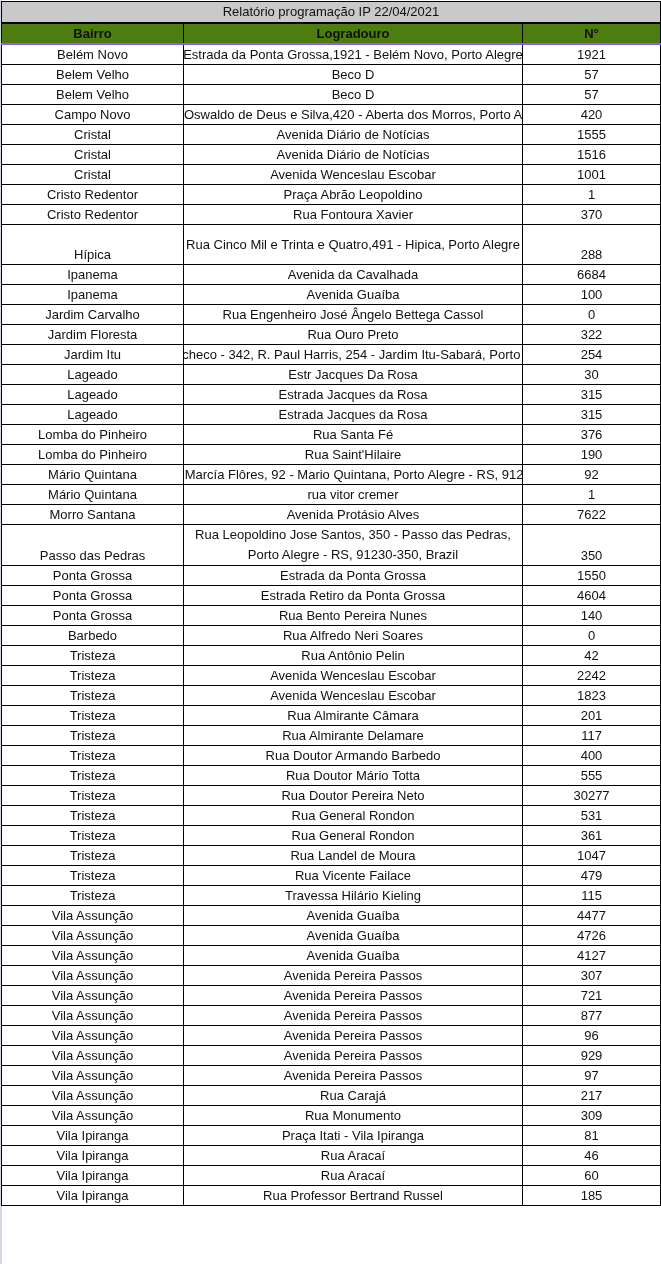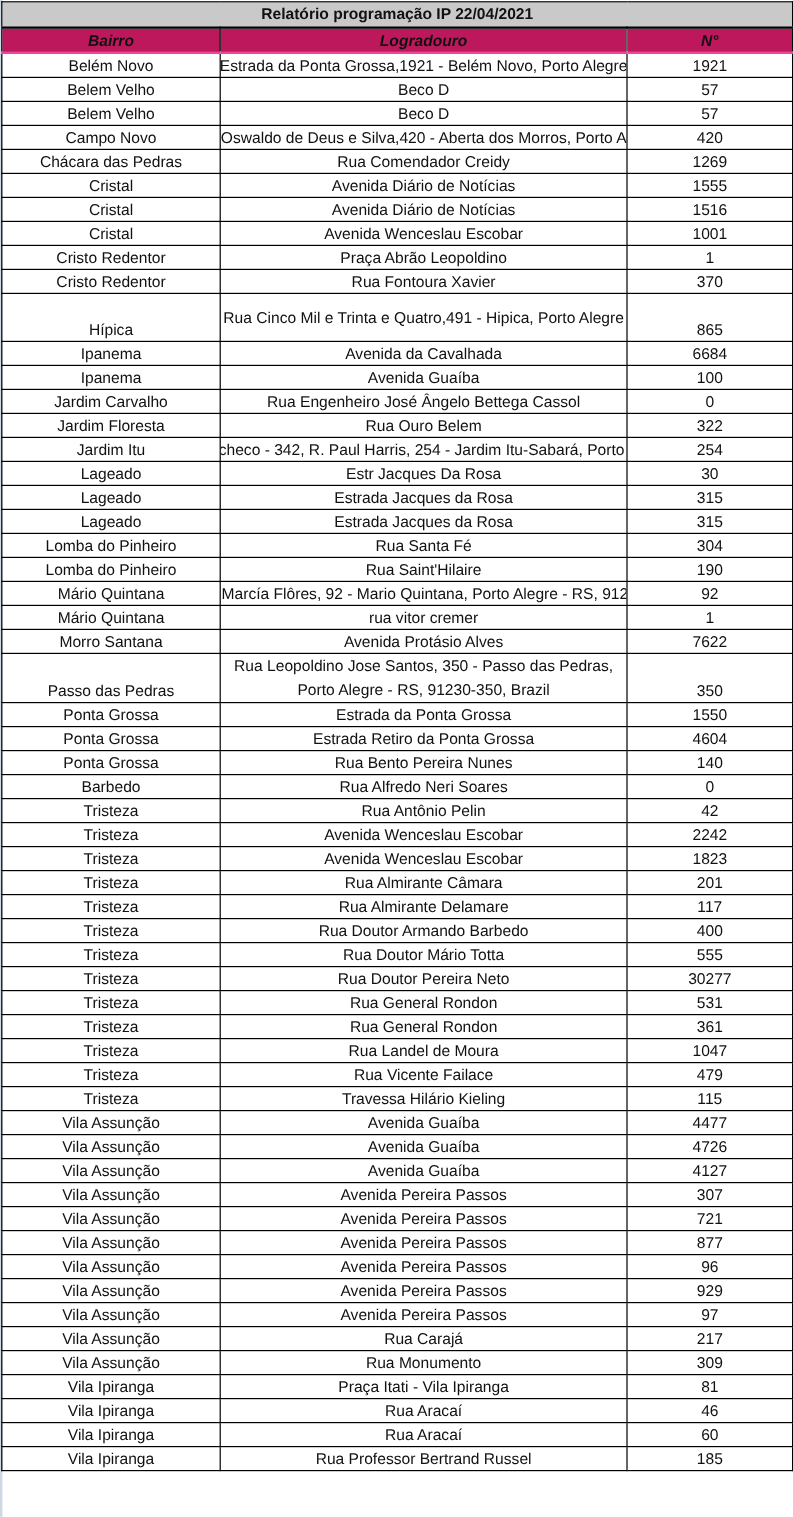--- a/index.html
+++ b/index.html
@@ -5,22 +5,22 @@
   html, body { margin: 0; padding: 0; background: #ffffff; }
   body { width: 661px; height: 1264px; overflow: hidden; position: relative;
          font-family: "Liberation Sans", "DejaVu Sans", sans-serif; font-size: 13px; color: #111; }
   .left-edge { position: absolute; left: 0; top: 0; width: 2px; height: 1264px; background: #cfd8e3; }
   table { position: absolute; left: 1px; top: 1px; border-collapse: collapse; table-layout: fixed; width: 659px; }
   col.c1 { width: 182px; }
   col.c2 { width: 339px; }
   col.c3 { width: 138px; }
   td, th { border: 1px solid #000; padding: 0; text-align: center; white-space: nowrap; overflow: hidden;
            line-height: 19px; height: 19px; font-weight: normal; }
-  tr.title th { background: #c9c9c9; font-weight: bold; height: 20px; line-height: 20px; border-bottom: 2px solid #000; }
-  tr.head th { background: #be185d; font-weight: bold; height: 19px; border-bottom: 2px solid #ec4899; font-style: italic; }
+  tr.title th { background: #c9c9c9; font-weight: normal; height: 20px; line-height: 20px; border-bottom: 2px solid #000; }
+  tr.head th { background: #4d7c0f; font-weight: bold; height: 19px; border-bottom: 2px solid #8b5cf6; }
   td.c2 { text-overflow: clip; }
   tr.tall td { height: 39px; vertical-align: bottom; }
   tr.tall td.c2 { white-space: normal; line-height: 20px; vertical-align: middle; }
   .overflow-wrap { display: flex; justify-content: center; overflow: hidden; }
   .overflow-wrap span { flex: none; }
 </style>
 </head>
 <body>
 
 <div class="left-edge"></div>
@@ -64,25 +64,20 @@
       <tr>
         <td class="c1">Campo Novo</td>
         <td class="c2">
           <div class="overflow-wrap" style="justify-content: flex-start;">
             <span>Oswaldo de Deus e Silva,420 - Aberta dos Morros, Porto Alegre</span>
           </div>
         </td>
         <td class="c3">420</td>
       </tr>
       <tr>
-        <td class="c1">Chácara das Pedras</td>
-        <td class="c2">Rua Comendador Creidy</td>
-        <td class="c3">1269</td>
-      </tr>
-      <tr>
         <td class="c1">Cristal</td>
         <td class="c2">Avenida Diário de Notícias</td>
         <td class="c3">1555</td>
       </tr>
       <tr>
         <td class="c1">Cristal</td>
         <td class="c2">Avenida Diário de Notícias</td>
         <td class="c3">1516</td>
       </tr>
       <tr>
@@ -96,40 +91,40 @@
         <td class="c3">1</td>
       </tr>
       <tr>
         <td class="c1">Cristo Redentor</td>
         <td class="c2">Rua Fontoura Xavier</td>
         <td class="c3">370</td>
       </tr>
       <tr class="tall">
         <td class="c1">Hípica</td>
         <td class="c2">Rua Cinco Mil e Trinta e Quatro,491 - Hipica, Porto Alegre</td>
-        <td class="c3">865</td>
+        <td class="c3">288</td>
       </tr>
       <tr>
         <td class="c1">Ipanema</td>
         <td class="c2">Avenida da Cavalhada</td>
         <td class="c3">6684</td>
       </tr>
       <tr>
         <td class="c1">Ipanema</td>
         <td class="c2">Avenida Guaíba</td>
         <td class="c3">100</td>
       </tr>
       <tr>
         <td class="c1">Jardim Carvalho</td>
         <td class="c2">Rua Engenheiro José Ângelo Bettega Cassol</td>
         <td class="c3">0</td>
       </tr>
       <tr>
         <td class="c1">Jardim Floresta</td>
-        <td class="c2">Rua Ouro Belem</td>
+        <td class="c2">Rua Ouro Preto</td>
         <td class="c3">322</td>
       </tr>
       <tr>
         <td class="c1">Jardim Itu</td>
         <td class="c2">
           <div class="overflow-wrap">
             <span>Av. Pacheco - 342, R. Paul Harris, 254 - Jardim Itu-Sabará, Porto Alegre</span>
           </div>
         </td>
         <td class="c3">254</td>
@@ -145,21 +140,21 @@
         <td class="c3">315</td>
       </tr>
       <tr>
         <td class="c1">Lageado</td>
         <td class="c2">Estrada Jacques da Rosa</td>
         <td class="c3">315</td>
       </tr>
       <tr>
         <td class="c1">Lomba do Pinheiro</td>
         <td class="c2">Rua Santa Fé</td>
-        <td class="c3">304</td>
+        <td class="c3">376</td>
       </tr>
       <tr>
         <td class="c1">Lomba do Pinheiro</td>
         <td class="c2">Rua Saint'Hilaire</td>
         <td class="c3">190</td>
       </tr>
       <tr>
         <td class="c1">Mário Quintana</td>
         <td class="c2">
           <div class="overflow-wrap">

